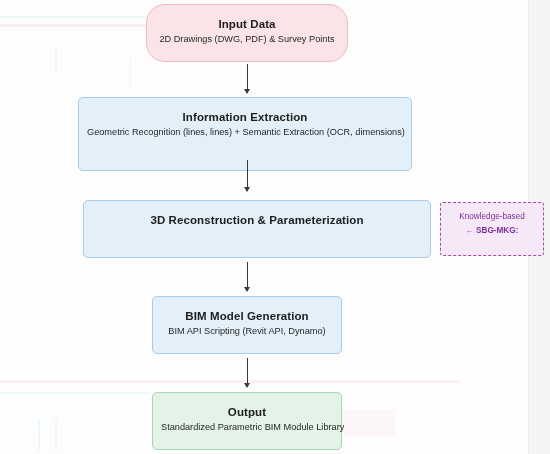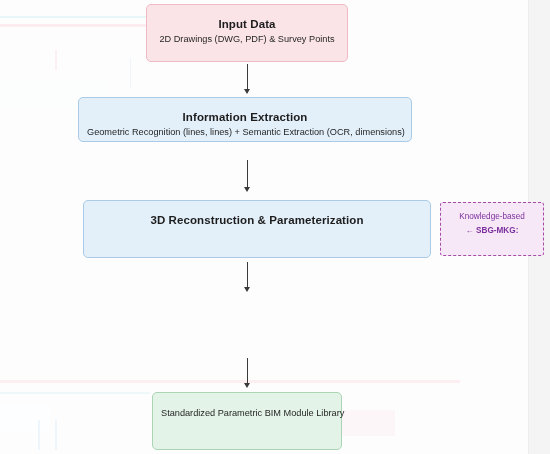--- a/index.html
+++ b/index.html
@@ -63,22 +63,22 @@
     color: #262626;
     line-height: 12px;
     margin-top: 2px;
     padding: 0 8px;
     white-space: nowrap;
   }
   .node-pink  { background: #fbe4e8; border: 1px solid #f0b9c4; }
   .node-blue  { background: #e3f0fa; border: 1px solid #a9cbe7; }
   .node-green { background: #e3f3e7; border: 1px solid #a9d5b5; }
 
-  #node-input        { left: 146px; top: 4px;   width: 202px; height: 58px; }
-  #node-extraction   { left: 78px;  top: 97px;  width: 334px; height: 45px; }
+  #node-input        { left: 146px; top: 4px;   width: 202px; height: 58px; border-radius: 19px; }
+  #node-extraction   { left: 78px;  top: 97px;  width: 334px; height: 74px; }
   #node-reconstruct  { left: 83px;  top: 200px; width: 348px; height: 58px; }
   #node-bim          { left: 152px; top: 296px; width: 190px; height: 58px; }
   #node-output       { left: 152px; top: 392px; width: 190px; height: 58px; }
 
   
   .arrow {
     position: absolute;
     width: 14px;
     display: flex;
     flex-direction: column;
@@ -172,23 +172,28 @@
   <div id="note-sbg">
     <div class="nline">Knowledge-based</div>
     <div class="nline head-line">← SBG-MKG:</div>
   </div>
 
   <div class="arrow" id="arrow-3">
     <div class="shaft"></div>
     <div class="head"></div>
   </div>
 
+  <div class="node node-blue" id="node-bim">
+    <div class="title">BIM Model Generation</div>
+    <div class="sub">BIM API Scripting (Revit API, Dynamo)</div>
+  </div>
 
   <div class="arrow" id="arrow-4">
     <div class="shaft"></div>
     <div class="head"></div>
   </div>
 
   <div class="node node-green" id="node-output">
+    <div class="title">Output</div>
     <div class="sub">Standardized Parametric BIM Module Library</div>
   </div>
 
 </div>
 
 </body></html>

